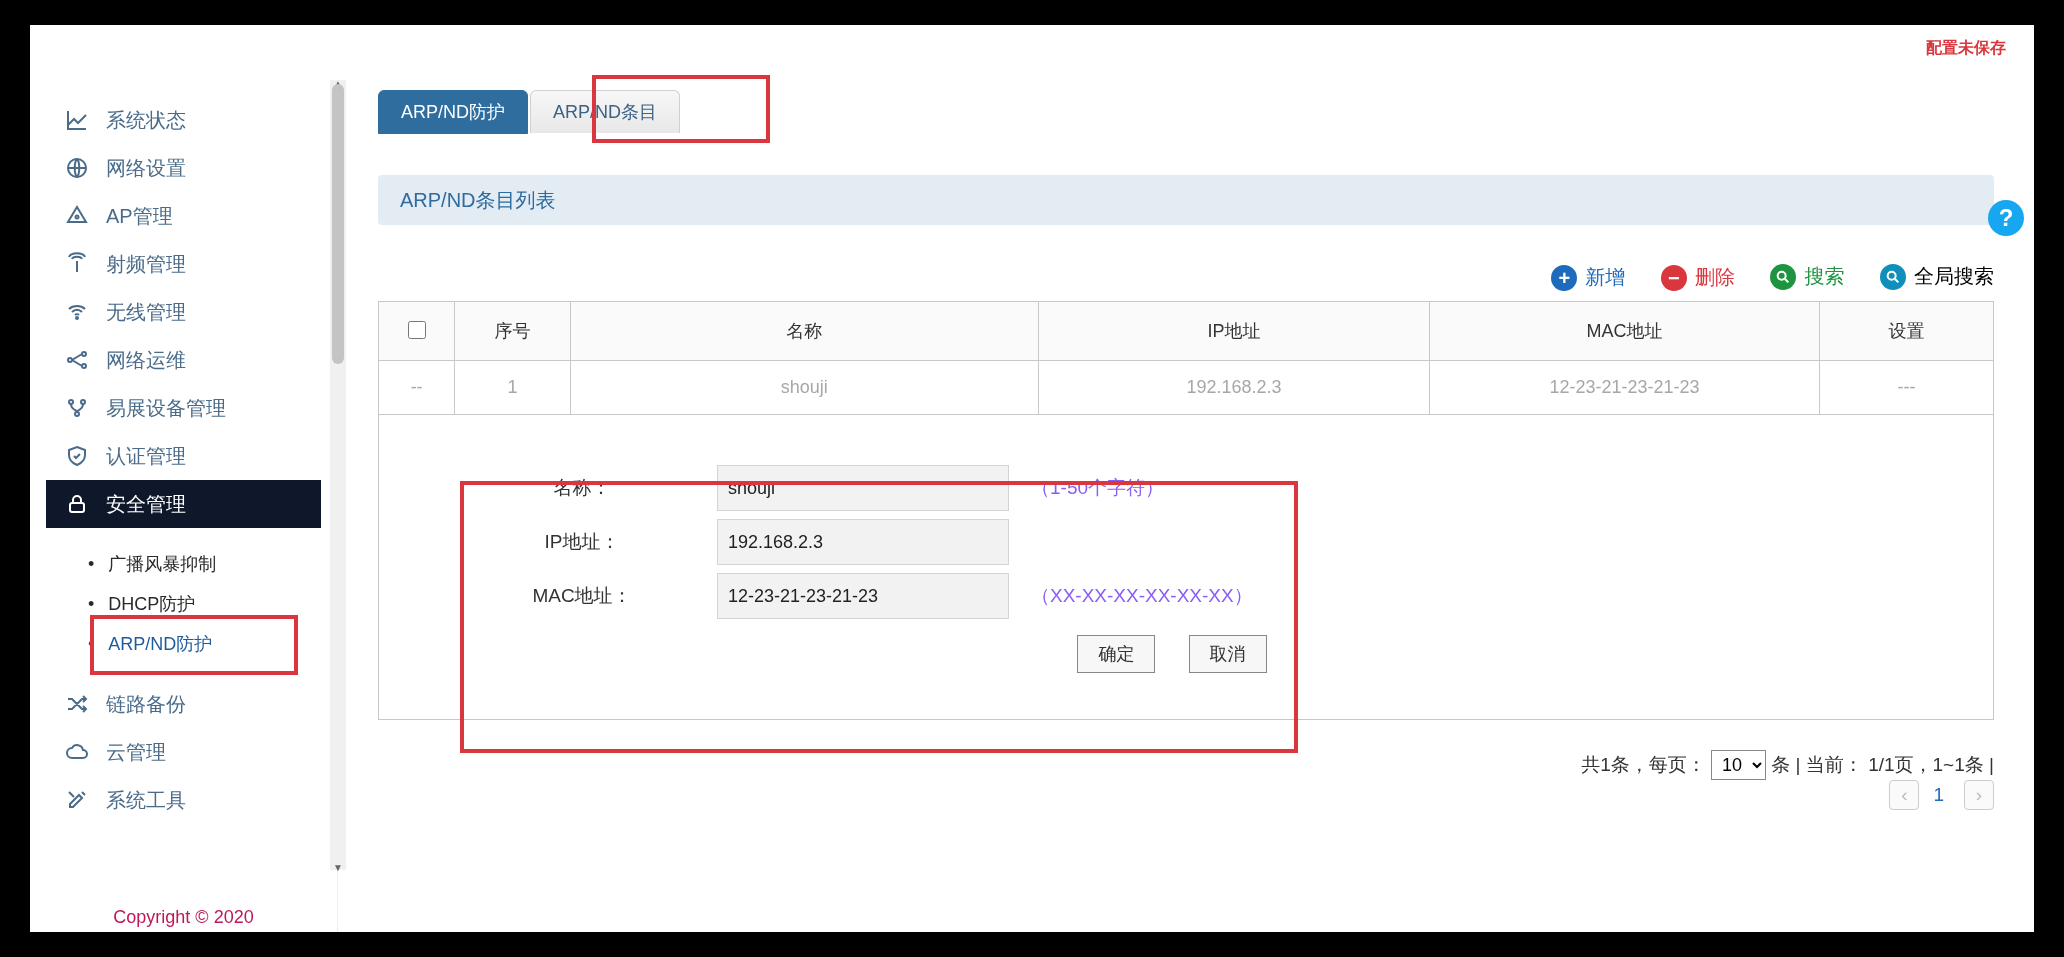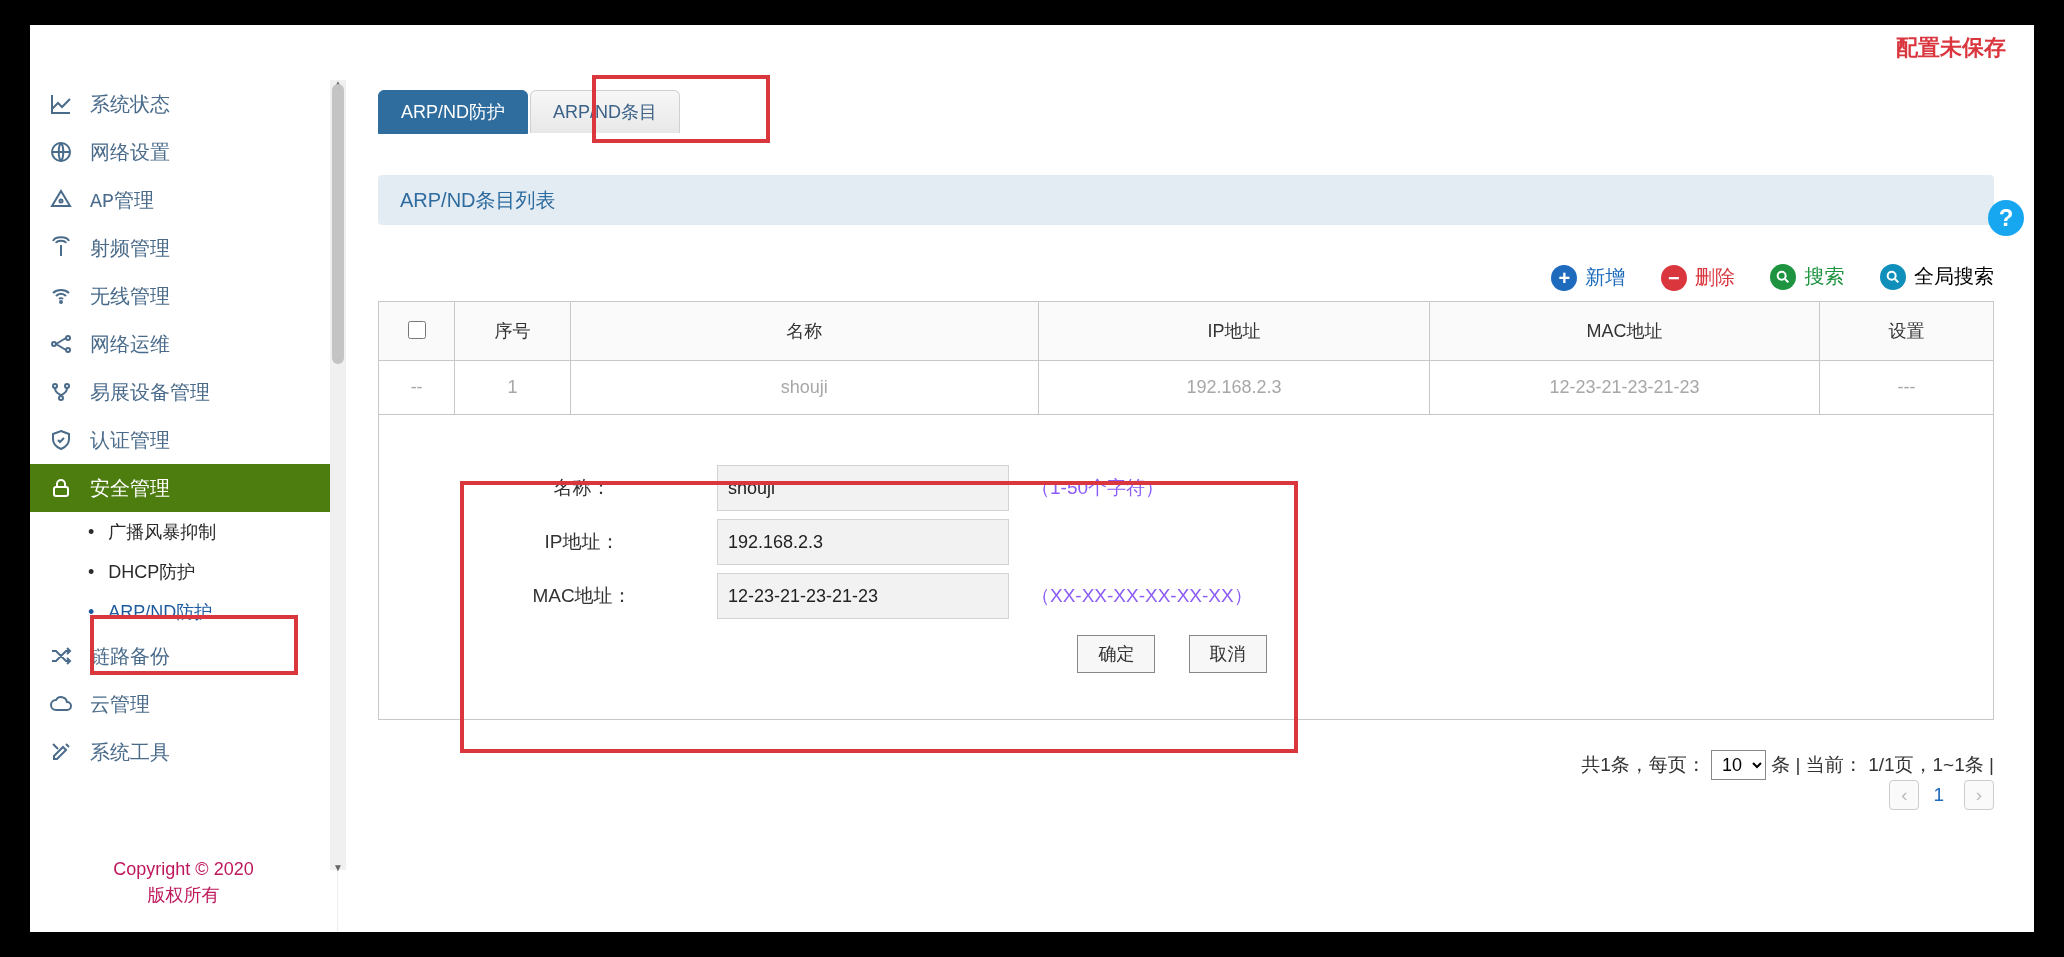--- a/index.html
+++ b/index.html
@@ -9,46 +9,46 @@
   }
   .wrap {
     position:absolute; left:30px; top:25px; width:2004px; height:907px;
     background:#fff; overflow:hidden;
   }
 
   
   .topbar {
     width:100%; height:45px; line-height:45px; text-align:right;
     padding:0 28px; box-sizing:border-box;
-    font-size:22px; color:#d9363e; font-weight:bold;
+    font-size:16px; color:#d9363e; font-weight:bold;
   }
 
   
   .body {
     position:absolute; left:0; top:55px; right:0; bottom:0;
     display:flex;
   }
 
   
   .sidebar {
     width:307px; background:#fff; border-right:1px solid #eee;
     display:flex; flex-direction:column;
   }
   .sidebar-scroll { position:relative; }
-  .menu { list-style:none; margin:0; padding:0;font-family:Liberation Mono, monospace; }
+  .menu { list-style:none; margin:16px; padding:0; }
   .menu li.top-item {
     display:flex; align-items:center; height:48px;
     padding:0 16px; font-size:20px; color:#4a6b8a; cursor:pointer;
   }
   .menu li.top-item .icon {
     width:30px; display:flex; justify-content:center; align-items:center;
     margin-right:14px; color:#4a6b8a;
   }
   .menu li.top-item.active {
-    background:#4d7c0f; color:#fff;
+    background:#0f172a; color:#fff;
   }
   .menu li.top-item.active .icon { color:#fff; }
   .submenu { list-style:none; margin:0; padding:0 0 0 58px; }
   .submenu li {
     display:flex; align-items:center; height:40px;
     font-size:18px; color:#2a2a2a; cursor:pointer;
   }
   .submenu li::before {
     content:"•"; margin-right:14px; color:#2a2a2a; font-size:18px;
   }

